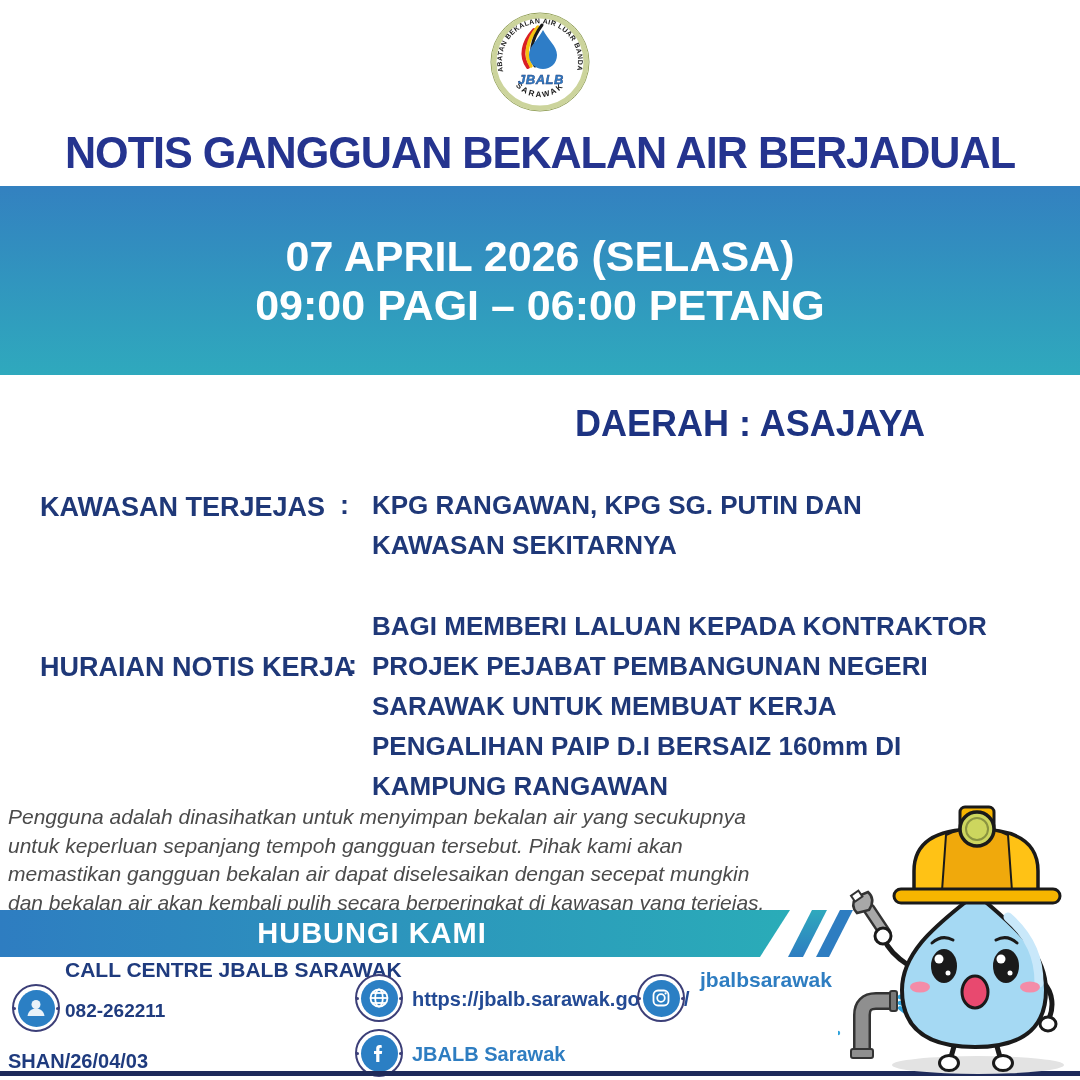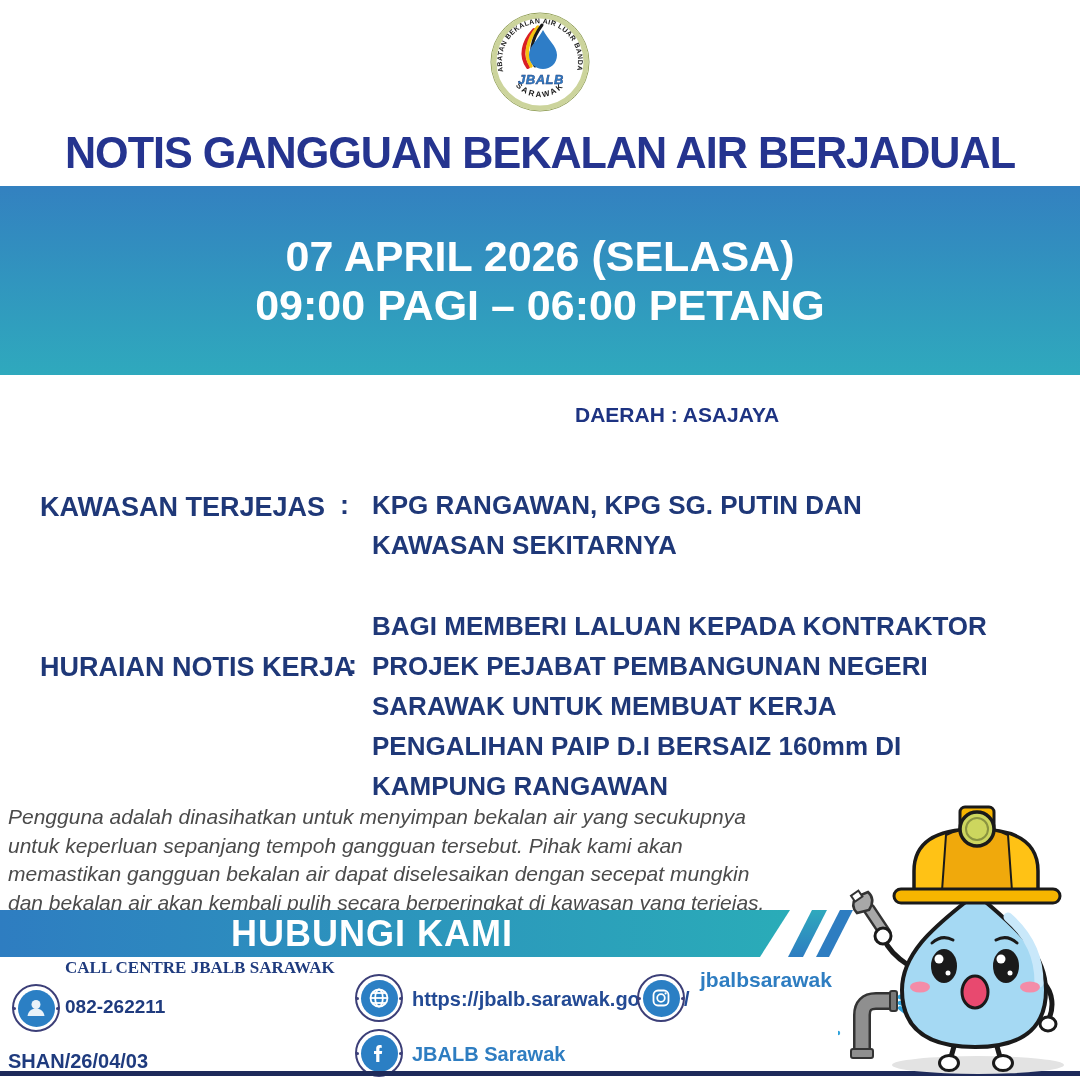--- a/index.html
+++ b/index.html
@@ -17,21 +17,21 @@
   }
   
   .schedule-banner{
     position:absolute;top:186px;left:0;width:1080px;height:189px;
     background:linear-gradient(180deg,#3381c0 0%,#2fa9bd 100%);
     display:flex;flex-direction:column;align-items:center;justify-content:center;gap:0;
   }
   .schedule-line{color:#fff;font-size:43px;font-weight:bold;letter-spacing:0;}
   
   .region-bahagian{position:absolute;left:140px;top:405px;font-size:29px;font-weight:bold;color:#1d3382;}
-  .region-daerah{position:absolute;left:575px;top:403px;font-size:21px;font-weight:bold;color:#1d3382;}
+  .region-daerah{position:absolute;left:575px;top:403px;font-size:36px;font-weight:bold;color:#1d3382;}
   
   .detail-label{position:absolute;font-size:27px;font-weight:bold;color:#1f3878;}
   .detail-colon{position:absolute;font-size:27px;font-weight:bold;color:#1f3878;}
   .detail-value{position:absolute;font-size:26px;font-weight:bold;color:#1f3878;line-height:40px;}
   .kawasan-label{left:40px;top:492px;}
   .kawasan-colon{left:340px;top:490px;}
   .kawasan-value{left:372px;top:485px;width:600px;}
   .huraian-label{left:40px;top:652px;}
   .huraian-colon{left:348px;top:650px;}
   .huraian-value{left:372px;top:606px;width:640px;}
@@ -40,21 +40,21 @@
     position:absolute;left:8px;top:803px;width:778px;
     font-style:italic;font-size:21px;line-height:28.5px;color:#4b4b4b;font-weight:500;
   }
   
   .contact-banner{
     position:absolute;top:910px;left:0;width:790px;height:47px;
     background:linear-gradient(90deg,#2e7dc1 0%,#2aacb8 100%);
     clip-path:polygon(0 0,100% 0,760px 100%,0 100%);
     display:flex;align-items:center;justify-content:center;
   }
-  .contact-banner-text{color:#fff;font-size:36px;font-weight:bold;letter-spacing:1px;margin-right:46px;}
+  .contact-banner-text{color:#fff;font-size:29px;font-weight:bold;letter-spacing:1px;margin-right:46px;}
   .stripe{position:absolute;top:910px;height:47px;transform:skewX(-27deg);}
   .stripe-1{left:800px;width:15px;background:linear-gradient(180deg,#2fa9bd,#2e7dc1);}
   .stripe-2{left:828px;width:13px;background:#2e7dc1;}
   
   .badge-icon{
     position:absolute;width:48px;height:48px;border-radius:50%;background:#fff;
     border:2px solid #3c3f78;box-sizing:border-box;
     display:flex;align-items:center;justify-content:center;
   }
   .badge-core{
@@ -65,21 +65,21 @@
     content:"";position:absolute;width:3px;height:3px;border-radius:50%;background:#3c3f78;top:50%;margin-top:-1.5px;
   }
   .badge-icon::before{left:-1px;} .badge-icon::after{right:-1px;}
   .icon-person{left:12px;top:984px;}
   .icon-globe{left:355px;top:974px;}
   .icon-facebook{left:355px;top:1029px;}
   .icon-instagram{left:637px;top:974px;}
   
   .phone-entry{position:absolute;left:65px;color:#1f3b7e;font-weight:bold;}
   .phone-entry-1{top:958px;} .phone-entry-2{top:1014px;}
-  .phone-name{font-size:17px;display:block;font-family:Liberation Serif, serif;}
+  .phone-name{font-size:21px;display:block;}
   .phone-number{font-size:19px;display:block;margin-top:18px;}
   .website-text{position:absolute;left:412px;top:988px;font-size:20px;font-weight:bold;color:#234a94;}
   .facebook-text{position:absolute;left:412px;top:1043px;font-size:20px;font-weight:bold;color:#2e7dc1;}
   .instagram-text{position:absolute;left:700px;top:968px;font-size:21px;font-weight:bold;color:#2e7dc1;}
   
   .reference{position:absolute;left:8px;top:1050px;font-size:20px;font-weight:bold;color:#1f3b7e;z-index:3;}
   .bottom-line{position:absolute;left:0;top:1071px;width:1080px;height:5px;background:#1e2a5a;z-index:1;}
   
   .mascot{position:absolute;left:838px;top:793px;width:242px;height:287px;z-index:2;}
 </style>

